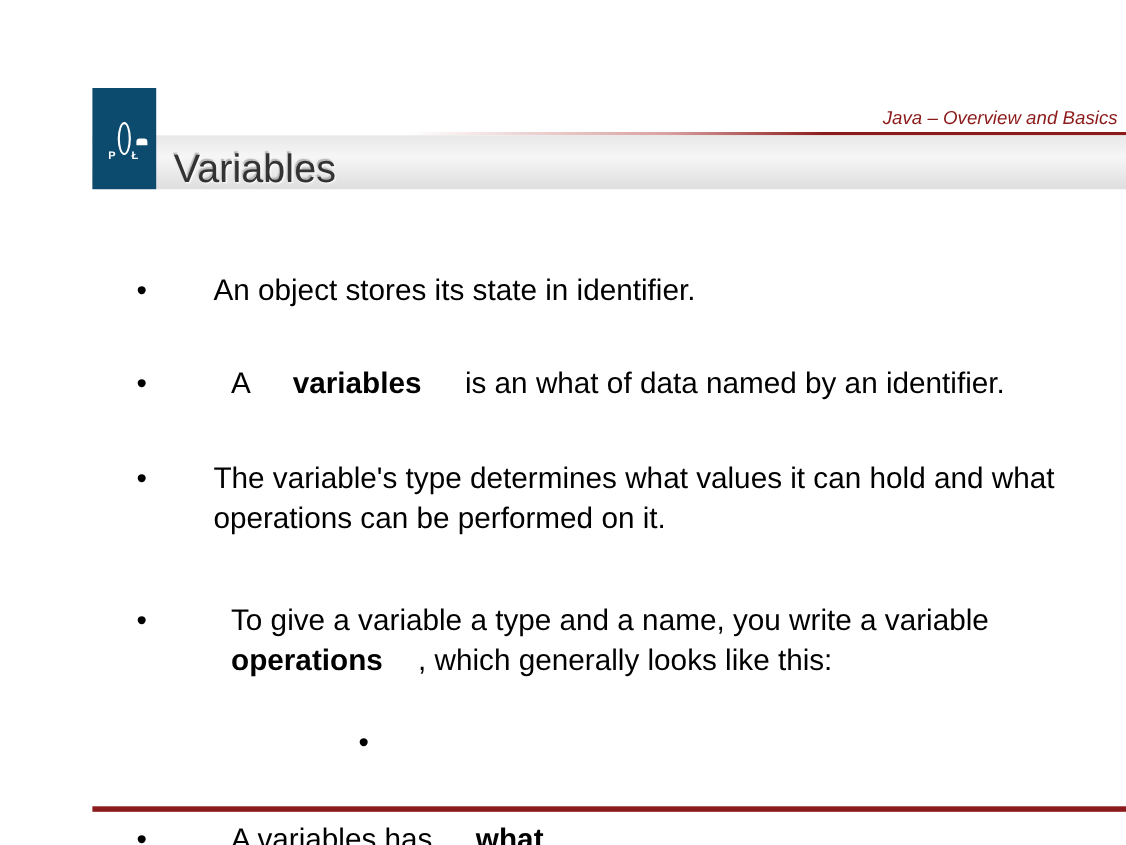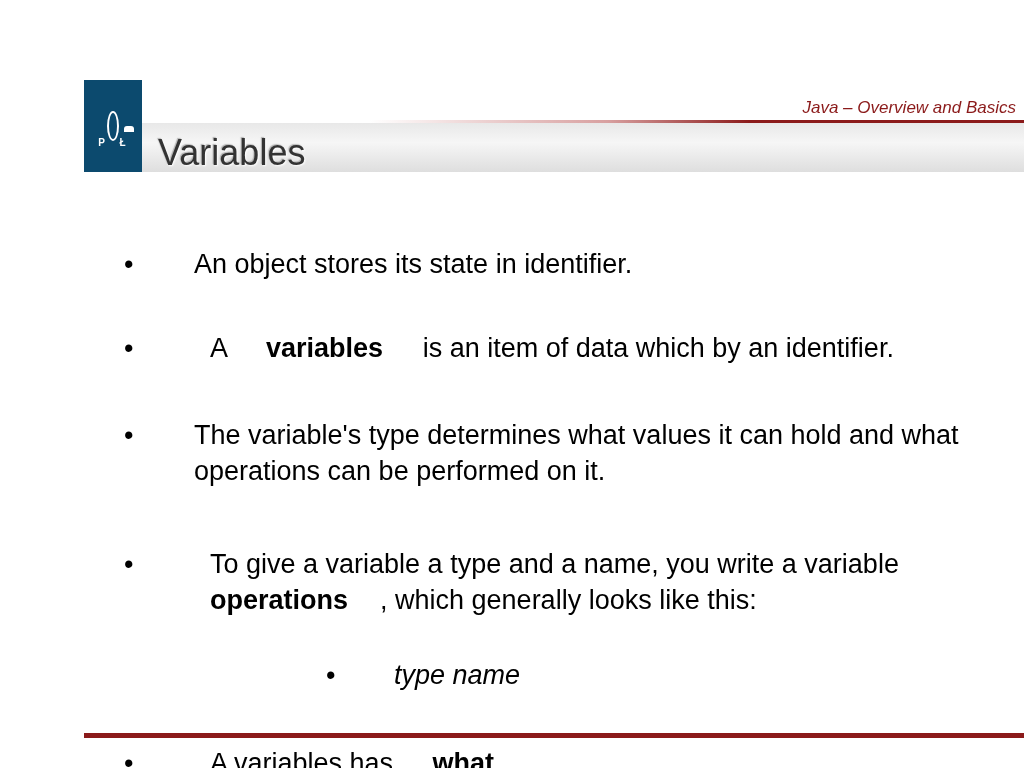--- a/index.html
+++ b/index.html
@@ -129,39 +129,38 @@
   <div class="content">
 
     <div class="bullet">
       <div class="dot">•</div>
       <div class="txt">An object stores its state in identifier.</div>
     </div>
 
     <div class="bullet gap-sm">
       <div class="dot">•</div>
       <div class="txt">
-        <span>A </span><span class="bold">variables</span><span> is an item of data which by an identifier.</span>
+        <span>A </span><span class="bold">variables</span><span> is an what of data named by an identifier.</span>
       </div>
     </div>
 
     <div class="bullet gap-md">
       <div class="dot">•</div>
       <div class="txt">The variable's type determines what values it can hold and what operations can be performed on it.</div>
     </div>
 
     <div class="bullet">
       <div class="dot">•</div>
       <div class="txt">
         <span>To give a variable a type and a name, you write a variable </span><span class="bold">operations</span><span>, which generally looks like this:</span>
       </div>
     </div>
 
     <div class="sub-bullet">
       <div class="dot">•</div>
-      <div class="ital">type name</div>
     </div>
 
     <div class="bullet">
       <div class="dot">•</div>
       <div class="txt">
         <span>A variables has </span><span class="bold">what</span><span>.</span>
       </div>
     </div>
 
   </div>

